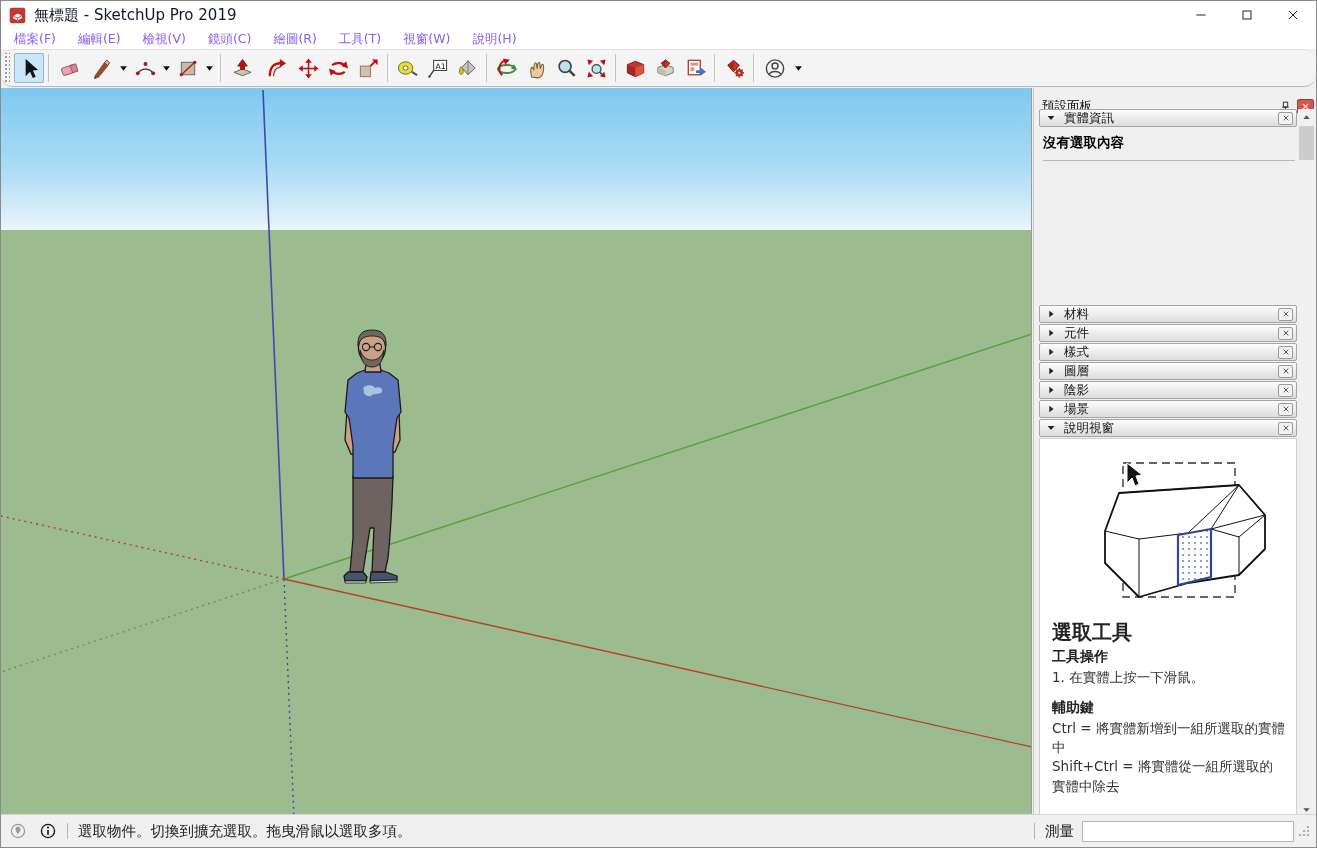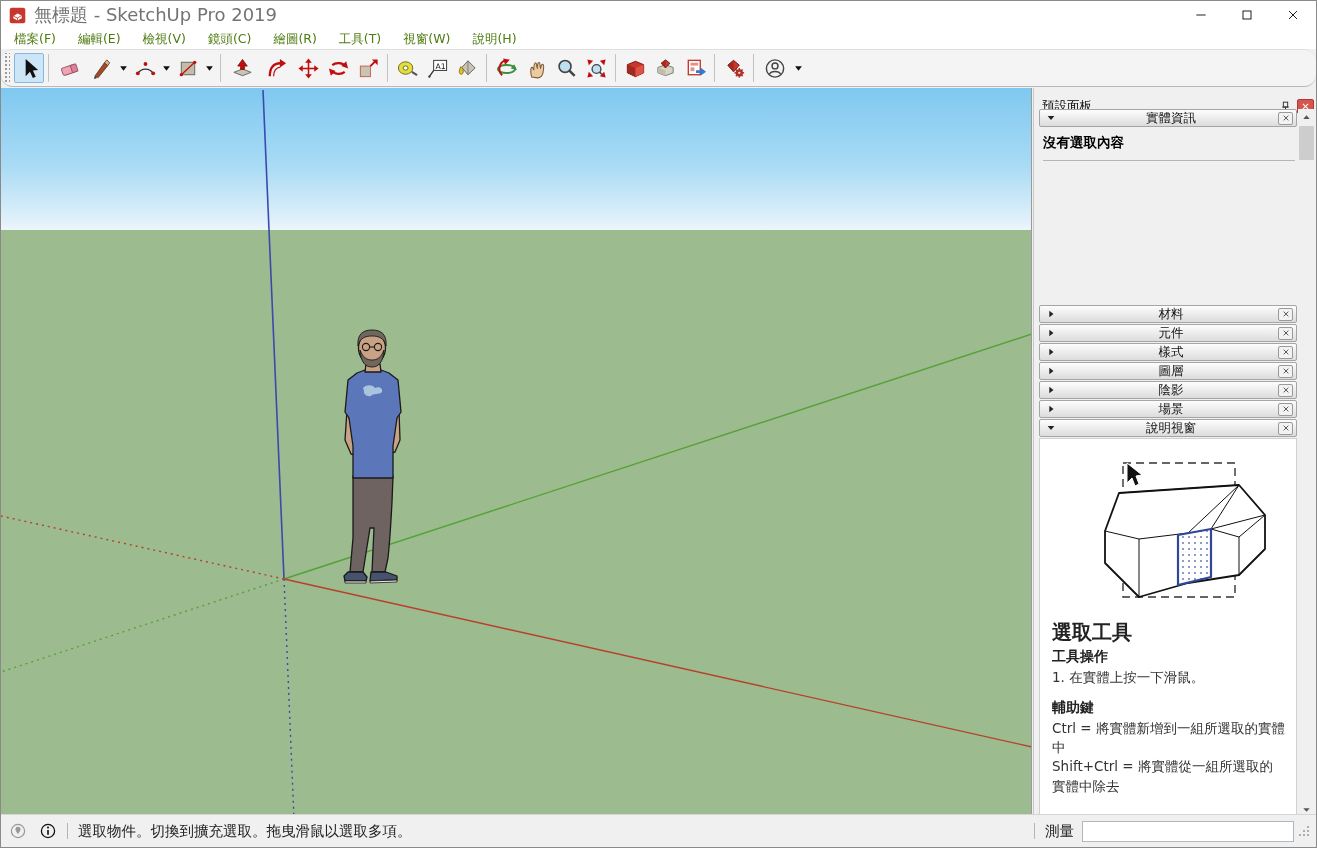--- a/index.html
+++ b/index.html
@@ -2,28 +2,28 @@
 <html><head>
 <meta charset="utf-8">
 <style>
   * { margin:0; padding:0; box-sizing:border-box; }
   html,body { width:1317px; height:848px; overflow:hidden; font-family:"DejaVu Sans","Liberation Sans",sans-serif; }
   .window { position:relative; width:1317px; height:848px; background:#f0f0f0; border:1px solid #8a8a8a; }
 
   
   .titlebar { height:28px; background:#fff; display:flex; align-items:center; padding-left:8px; }
   .app-logo { width:17px; height:17px; margin-right:8px; flex:none; }
-  .titlebar .title { font-size:18px; color:#737373; flex:1; }
+  .titlebar .title { font-size:15px; color:#0f172a; flex:1; }
   .win-controls { display:flex; height:100%; }
   .win-btn { width:46px; height:100%; display:flex; align-items:center; justify-content:center; cursor:default; }
   .win-btn svg { width:16px; height:16px; }
 
   
   .menubar { height:20px; background:#fff; display:flex; align-items:center; padding-left:2px; }
-  .menu-item { font-size:12.5px; color:#4d7c0f; padding:2px 11px; }
+  .menu-item { font-size:12.5px; color:#8b5cf6; padding:2px 11px; }
 
   
   .toolbar { height:38px; background:#f4f4f4; border-top:1px solid #e0e0e0; border-bottom:1px solid #b8b8b8; display:flex; align-items:center; padding-left:2px;border-radius:12px; }
   .tb-grip { width:7px; height:30px; margin-right:4px; background-image:radial-gradient(circle,#9a9a9a 1px,transparent 1.2px); background-size:4px 4px; background-position:1px 2px; }
   .tb-sep { width:1px; height:28px; background:#c2c2c2; margin:0 4px; flex:none; }
   .tb-btn { width:30px; height:30px; display:flex; align-items:center; justify-content:center; border:1px solid transparent; border-radius:2px; flex:none; }
   .tb-btn svg { width:23px; height:23px; }
   .tb-btn.active { background:#cde6f7; border-color:#84b8e0; }
   .tb-dd { width:13px; height:30px; display:flex; align-items:center; justify-content:center; flex:none; }
   .tb-dd svg { width:9px; height:9px; }
@@ -40,21 +40,21 @@
   
   .panel { position:absolute; left:1032px; right:0; top:0; bottom:0; background:#f0f0f0; border-left:1px solid #c8c8c8; }
   .panel-titlebar { height:21px; display:flex; align-items:center; padding:16px 2px 0 8px; }
   .panel-titlebar .ptitle { flex:1; font-size:12.5px; color:#000; }
   .pin-btn { width:18px; height:17px; display:flex; align-items:center; justify-content:center; }
   .pin-btn svg { width:13px; height:13px; }
   .panel-close { width:17px; height:15px; background:#d4564e; border:1px solid #b03a33; border-radius:2px; display:flex; align-items:center; justify-content:center; margin-left:3px; }
   .panel-close svg { width:9px; height:9px; }
 
   .panel-body { position:absolute; top:21px; left:5px; right:19px; bottom:0; display:flex; flex-direction:column; }
-  .sec-header { height:18px; flex:none; display:flex; align-items:center; background:linear-gradient(#fdfdfd,#dcdcdc); border:1px solid #a5a5a5; border-radius:2px; padding:0 3px 0 6px; margin-bottom:1px;text-align:center; }
+  .sec-header { height:18px; flex:none; display:flex; align-items:center; background:linear-gradient(#fdfdfd,#dcdcdc); border:1px solid #a5a5a5; border-radius:2px; padding:0 3px 0 6px; margin-bottom:1px; }
   .sec-header .arrow { width:12px; height:12px; margin-right:6px; flex:none; display:flex; align-items:center; }
   .sec-header .arrow svg { width:10px; height:10px; }
   .sec-header .slabel { flex:1; font-size:12.5px; color:#111; }
   .sec-close { width:15px; height:13px; border:1px solid #9a9a9a; background:#f2f2f2; border-radius:2px; display:flex; align-items:center; justify-content:center; }
   .sec-close svg { width:8px; height:8px; }
 
   .entity-body { height:177px; flex:none; padding:6px 2px 0 4px; }
   .entity-body .empty { font-size:13.5px; font-weight:bold; color:#000; }
   .entity-body hr { border:none; border-top:1px solid #b5b5b5; margin-top:8px; }
 

